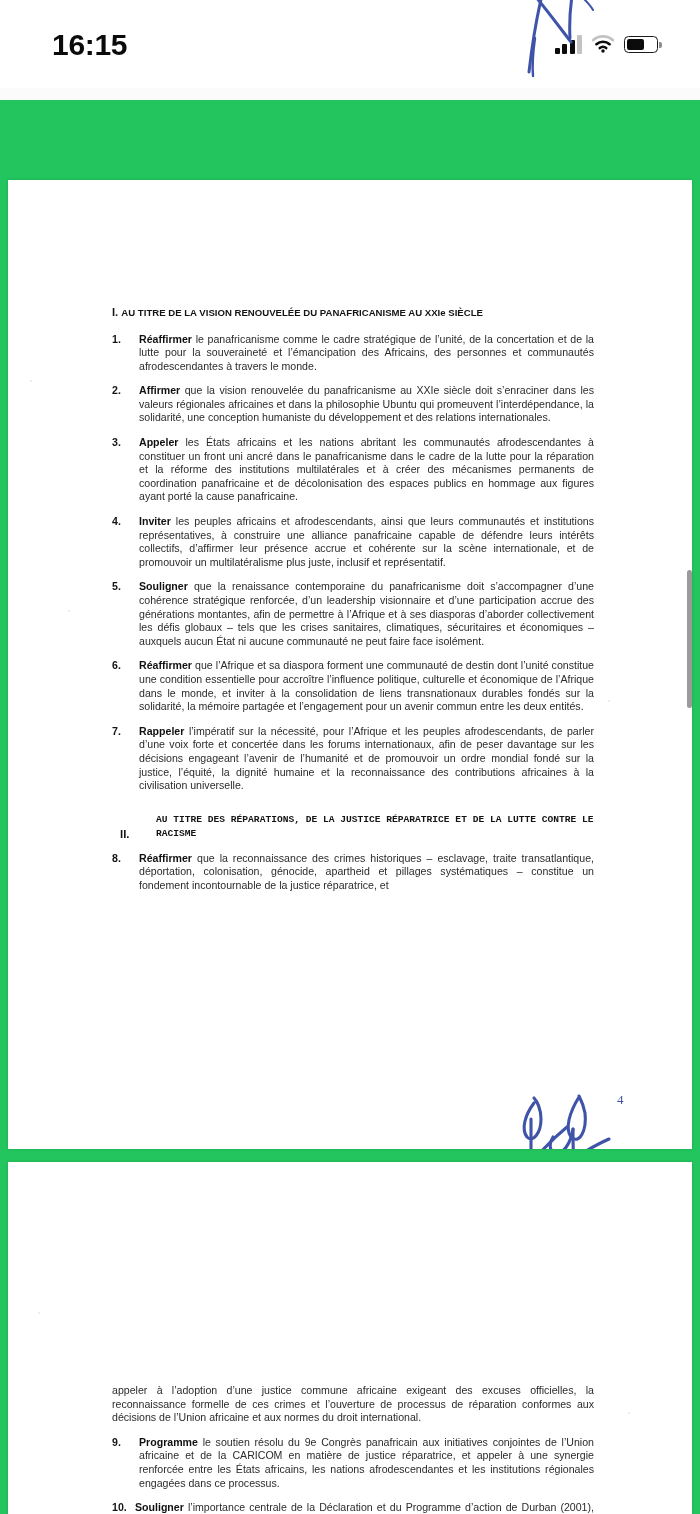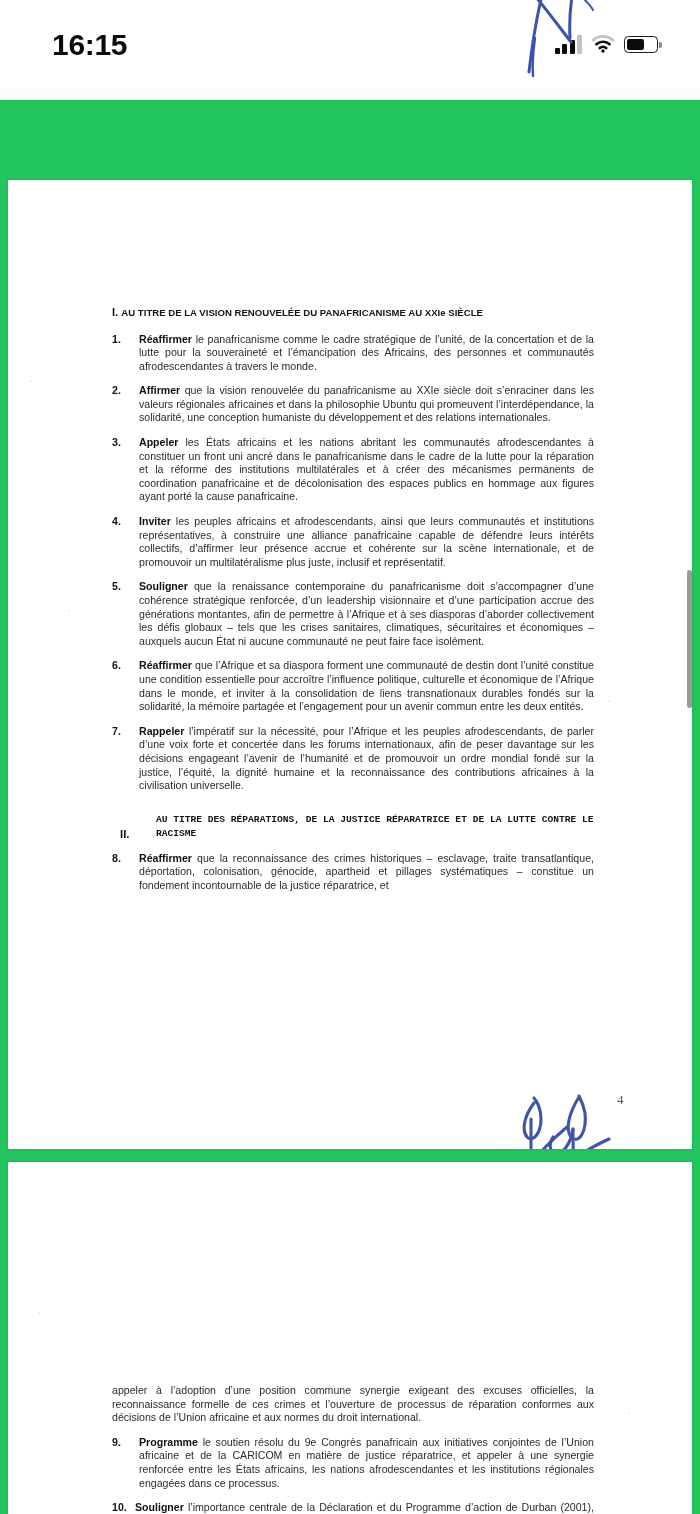--- a/index.html
+++ b/index.html
@@ -305,21 +305,21 @@
         <div style="position:absolute;left:609px;top:912px;color:#3f54a8;font-size:13px;font-family:'Liberation Serif',serif;">4</div>
       </div>
     </div>
 
     <div class="doc-page p2">
       <div class="paper-inner">
         <div class="speck" style="left:30px;top:150px;width:2px;height:2px;"></div>
         <div class="speck" style="left:620px;top:250px;width:2px;height:2px;"></div>
 
         <div class="doc-body p2">
-          <div class="plain-para">appeler à l’adoption d’une position commune synergie exigeant des excuses officielles, la reconnaissance formelle de ces crimes et l’ouverture de processus de réparation conformes aux décisions de l’Union africaine et aux normes du droit international.</div>
+          <div class="plain-para">appeler à l’adoption d’une justice commune africaine exigeant des excuses officielles, la reconnaissance formelle de ces crimes et l’ouverture de processus de réparation conformes aux décisions de l’Union africaine et aux normes du droit international.</div>
 
           <div class="clause">
             <div class="num">9.</div>
             <div class="body"><b>Programme</b><span> le soutien résolu du 9e Congrès panafricain aux initiatives conjointes de l’Union africaine et de la CARICOM en matière de justice réparatrice, et appeler à une synergie renforcée entre les États africains, les nations afrodescendantes et les institutions régionales engagées dans ce processus.</span></div>
           </div>
 
           <div class="clause">
             <div class="num wide">10.</div>
             <div class="body"><b>Souligner</b><span> l’importance centrale de la Déclaration et du Programme d’action de Durban (2001), notamment dans le contexte de la commémoration de son 25e anniversaire, comme cadre mondial de lutte contre le racisme, et inviter les États, institutions et acteurs concernés à en assurer une mise en œuvre complète, notamment par l’éducation, la transmission de la véritable histoire de l’Afrique, la réforme des politiques publiques et l’élimination des discriminations structurelles.</span></div>
           </div>

